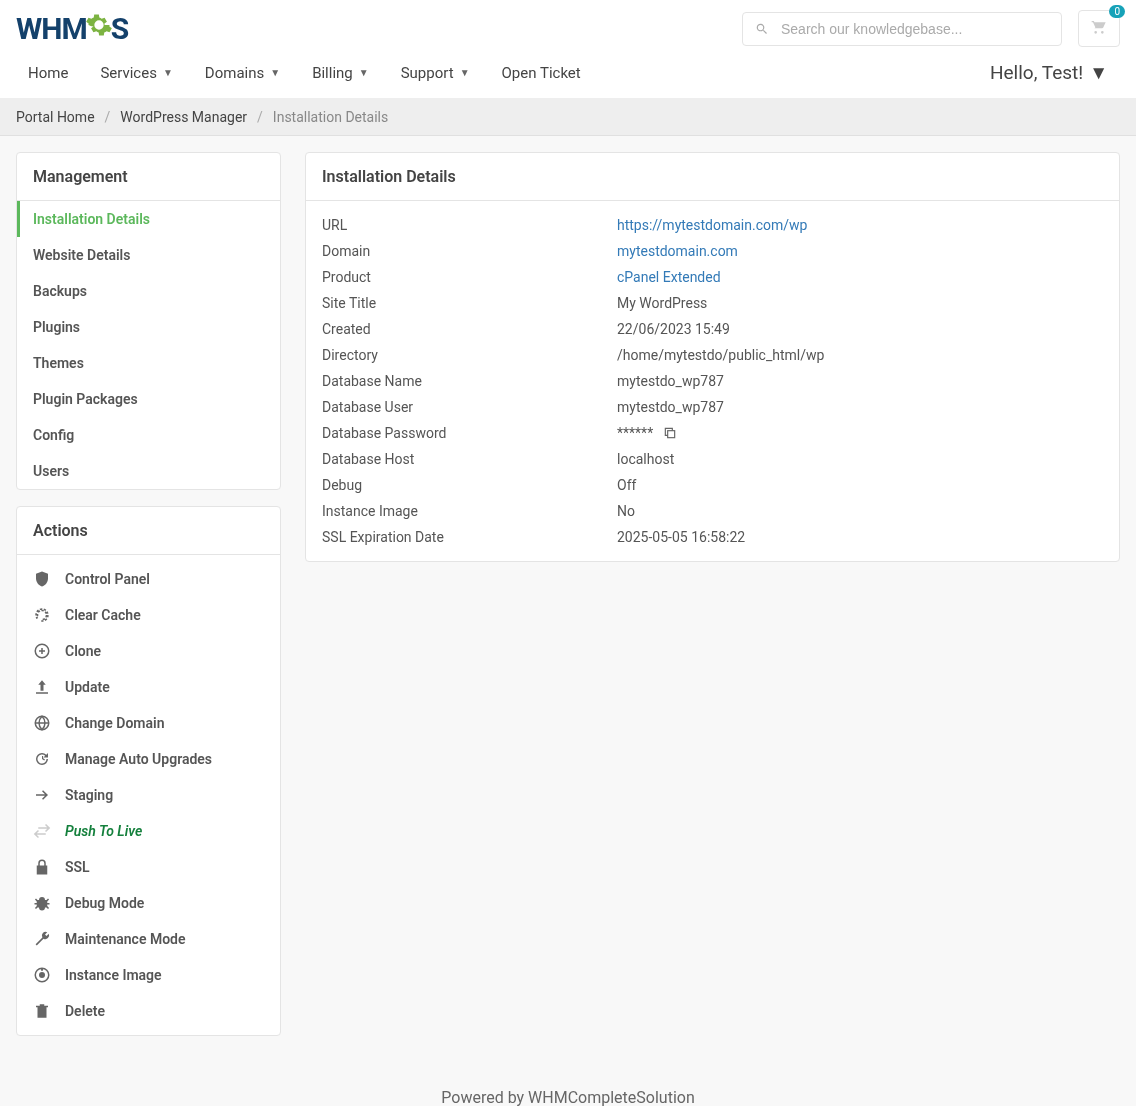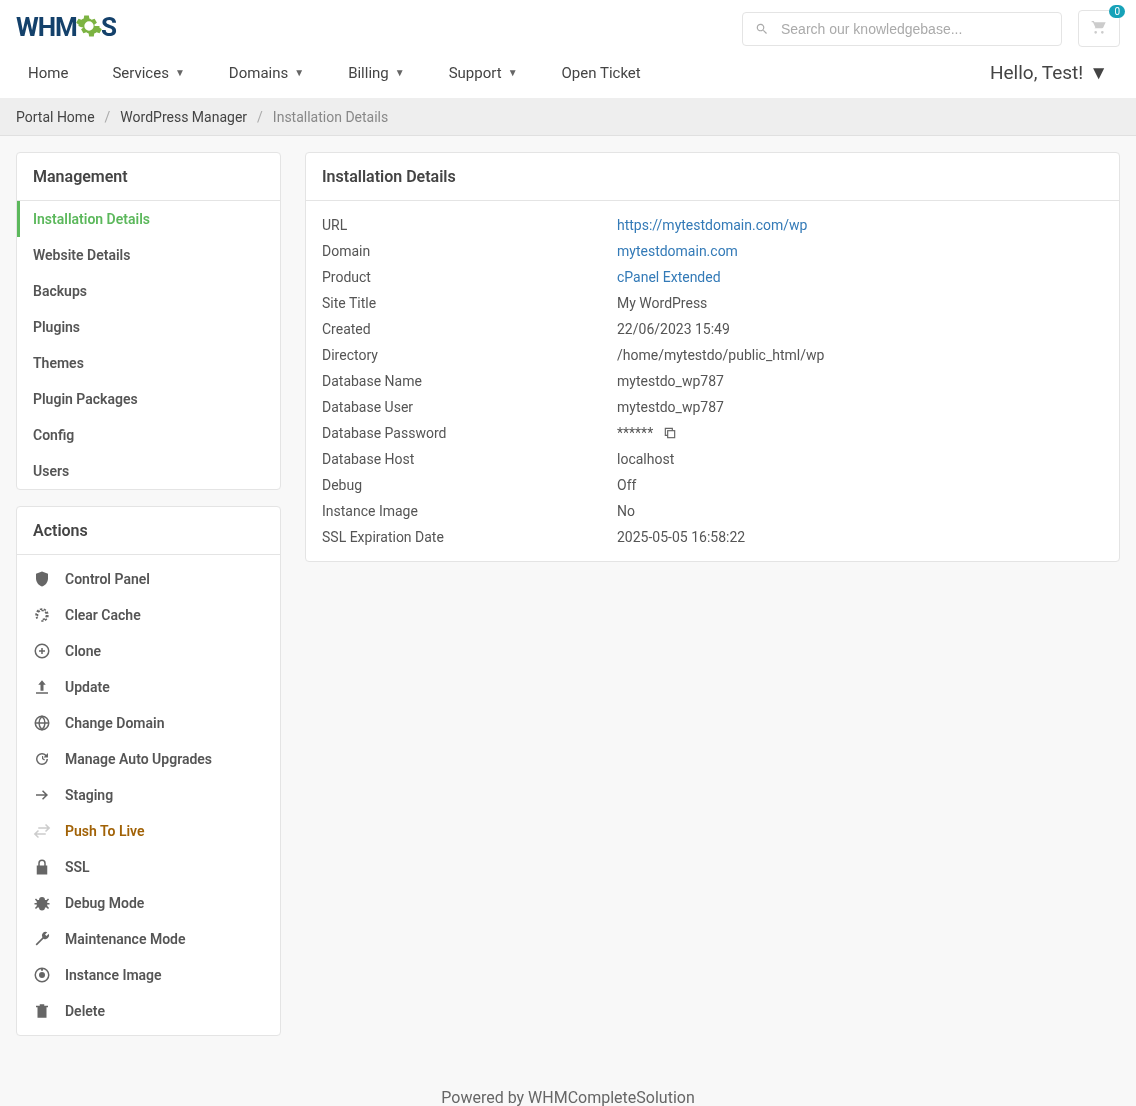--- a/index.html
+++ b/index.html
@@ -1,45 +1,45 @@
 <!DOCTYPE html>
 <html><head>
 <meta charset="utf-8">
 <style>
 * { box-sizing: border-box; margin: 0; padding: 0; }
 body { font-family: -apple-system, BlinkMacSystemFont, "Segoe UI", Roboto, "Helvetica Neue", Arial, sans-serif; background: #f8f8f8; color: #333; font-size: 14px; }
 .header { background: #fff; padding: 10px 16px 0 16px; display: flex; align-items: center; justify-content: space-between; }
-.logo { font-size: 26px; font-weight: 700; color: #14416b; letter-spacing: -1px; display: flex; align-items: flex-start; }
+.logo { font-size: 30px; font-weight: 700; color: #14416b; letter-spacing: -1px; display: flex; align-items: flex-end; }
 .logo .gear { color: #7cb342; display: inline-block; margin: 0 -2px; }
 .header-right { display: flex; align-items: center; gap: 16px; }
 .search-box { display: flex; align-items: center; border: 1px solid #e4e4e4; border-radius: 4px; padding: 8px 12px; width: 320px; background: #fff; }
 .search-box svg { color: #aaa; margin-right: 12px; flex-shrink: 0; }
 .search-box input { border: none; outline: none; font-size: 14px; color: #666; width: 100%; }
 .search-box input::placeholder { color: #aaa; }
 .cart-btn { position: relative; border: 1px solid #e4e4e4; border-radius: 4px; padding: 8px 12px; background: #fff; color: #ccc; cursor: pointer; }
 .cart-badge { position: absolute; top: -6px; right: -6px; background: #17a2b8; color: #fff; font-size: 10px; border-radius: 8px; padding: 1px 5px; }
 .navbar { background: #fff; padding: 0 16px; display: flex; justify-content: space-between; align-items: center; border-bottom: 1px solid #eee; }
-.nav-items { display: flex; gap: 20px; }
+.nav-items { display: flex; gap: 8px; }
 .nav-item { padding: 14px 12px; color: #444; cursor: pointer; font-size: 15px; display: flex; align-items: center; gap: 6px; }
 .nav-item .caret { font-size: 10px; color: #666; }
 .user-menu { padding: 14px 12px; color: #444; cursor: pointer; font-size: 19px; display: flex; align-items: center; gap: 6px; }
 .breadcrumb { background: #eee; padding: 10px 16px; display: flex; align-items: center; gap: 10px; font-size: 14px; color: #666; border-bottom: 1px solid #e0e0e0; }
 .breadcrumb a { color: #444; text-decoration: none; }
 .breadcrumb .sep { color: #aaa; }
 .breadcrumb .current { color: #888; }
 .main { display: flex; gap: 24px; padding: 16px; align-items: flex-start; }
 .sidebar { width: 265px; flex-shrink: 0; }
 .card { background: #fff; border: 1px solid #e4e4e4; border-radius: 4px; margin-bottom: 16px; }
 .card-header { padding: 14px 16px; border-bottom: 1px solid #e4e4e4; font-weight: 600; color: #444; font-size: 16px; }
 .mgmt-list { list-style: none; }
 .mgmt-list li { padding: 10px 16px; cursor: pointer; font-size: 14px; color: #555; font-weight: 600; }
 .mgmt-list li.active { color: #5cb85c; border-left: 3px solid #5cb85c; padding-left: 13px; }
 .actions-list { list-style: none; padding: 6px 0; }
 .actions-list li { padding: 9px 16px; cursor: pointer; font-size: 14px; color: #555; font-weight: 600; display: flex; align-items: center; gap: 14px; }
-.actions-list li.disabled { color: #a16207; }
+.actions-list li.disabled { color: #15803d; font-style: italic; }
 .actions-list li svg { width: 18px; height: 18px; color: #666; flex-shrink: 0; }
 .actions-list li.disabled svg { color: #ccc; }
 .content { flex: 1; }
 .details-table { width: 100%; }
 .details-table .row { display: flex; padding: 5px 16px; font-size: 14px; }
 .details-table .row:first-child { padding-top: 16px; }
 .details-table .row:last-child { padding-bottom: 16px; }
 .details-table .label { width: 295px; color: #555; }
 .details-table .value { color: #555; display: flex; align-items: center; gap: 10px; }
 .details-table .value a { color: #337ab7; text-decoration: none; }

